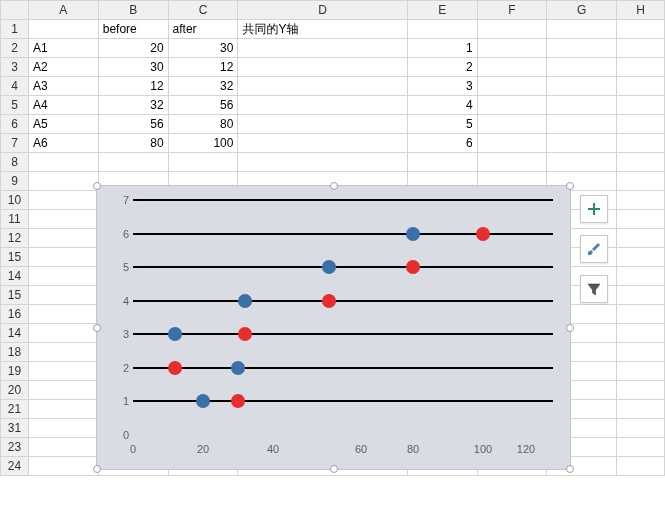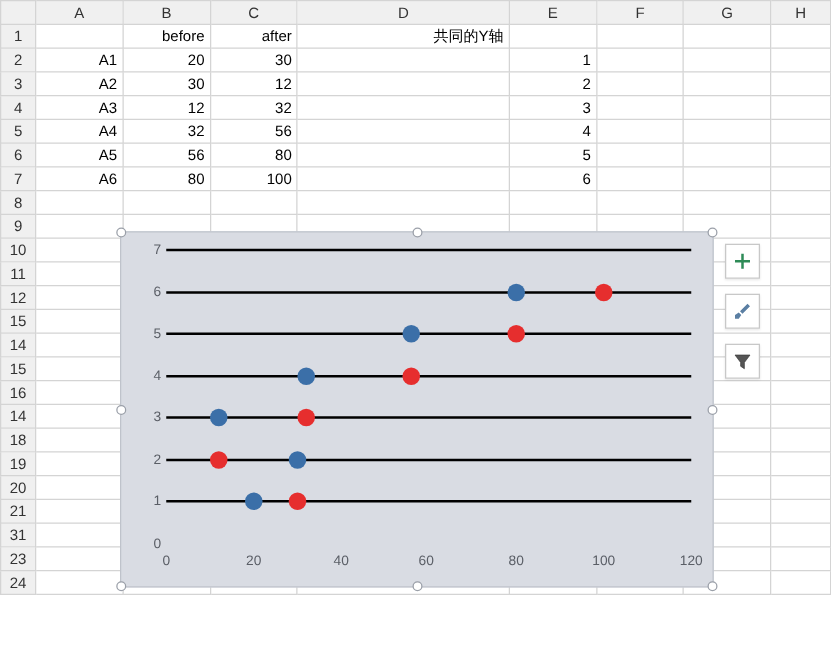--- a/index.html
+++ b/index.html
@@ -45,21 +45,21 @@
   }
   .col-A { width: 70px; }
   .col-B { width: 70px; }
   .col-C { width: 70px; }
   .col-D { width: 170px; }
   .col-E { width: 70px; }
   .col-F { width: 70px; }
   .col-G { width: 70px; }
   .col-H { width: 48px; }
   .num { text-align: right; }
-  .txt { text-align: right; }
+  .txt { text-align: left; }
 
   
   .chart-frame {
     position: absolute;
     left: 96px;
     top: 185px;
     width: 475px;
     height: 285px;
     background: #d9dce3;
     border: 1px solid #bfc3cb;
@@ -470,24 +470,24 @@
     <div class="ytick" style="top: 215.429px;">1</div>
     <div class="ytick" style="top: 181.857px;">2</div>
     <div class="ytick" style="top: 148.286px;">3</div>
     <div class="ytick" style="top: 114.714px;">4</div>
     <div class="ytick" style="top: 81.1429px;">5</div>
     <div class="ytick" style="top: 47.5714px;">6</div>
     <div class="ytick" style="top: 14px;">7</div>
     <div class="xtick" style="left: 36px;">0</div>
     <div class="xtick" style="left: 106px;">20</div>
     <div class="xtick" style="left: 176px;">40</div>
-    <div class="xtick" style="left: 244px;">60</div>
+    <div class="xtick" style="left: 264px;">60</div>
     <div class="xtick" style="left: 316px;">80</div>
     <div class="xtick" style="left: 386px;">100</div>
-    <div class="xtick" style="left: 456px;">120</div>
+    <div class="xtick" style="left: 429px;">120</div>
   </div>
 
 <div class="side-btns">
   <div class="side-btn">
     <svg width="16" height="16" viewBox="0 0 16 16">
         <path d="M7 2h2v5h5v2H9v5H7V9H2V7h5z" fill="#2e8b57"></path>
       </svg>
   </div>
   <div class="side-btn">
     <svg width="16" height="16" viewBox="0 0 16 16">

